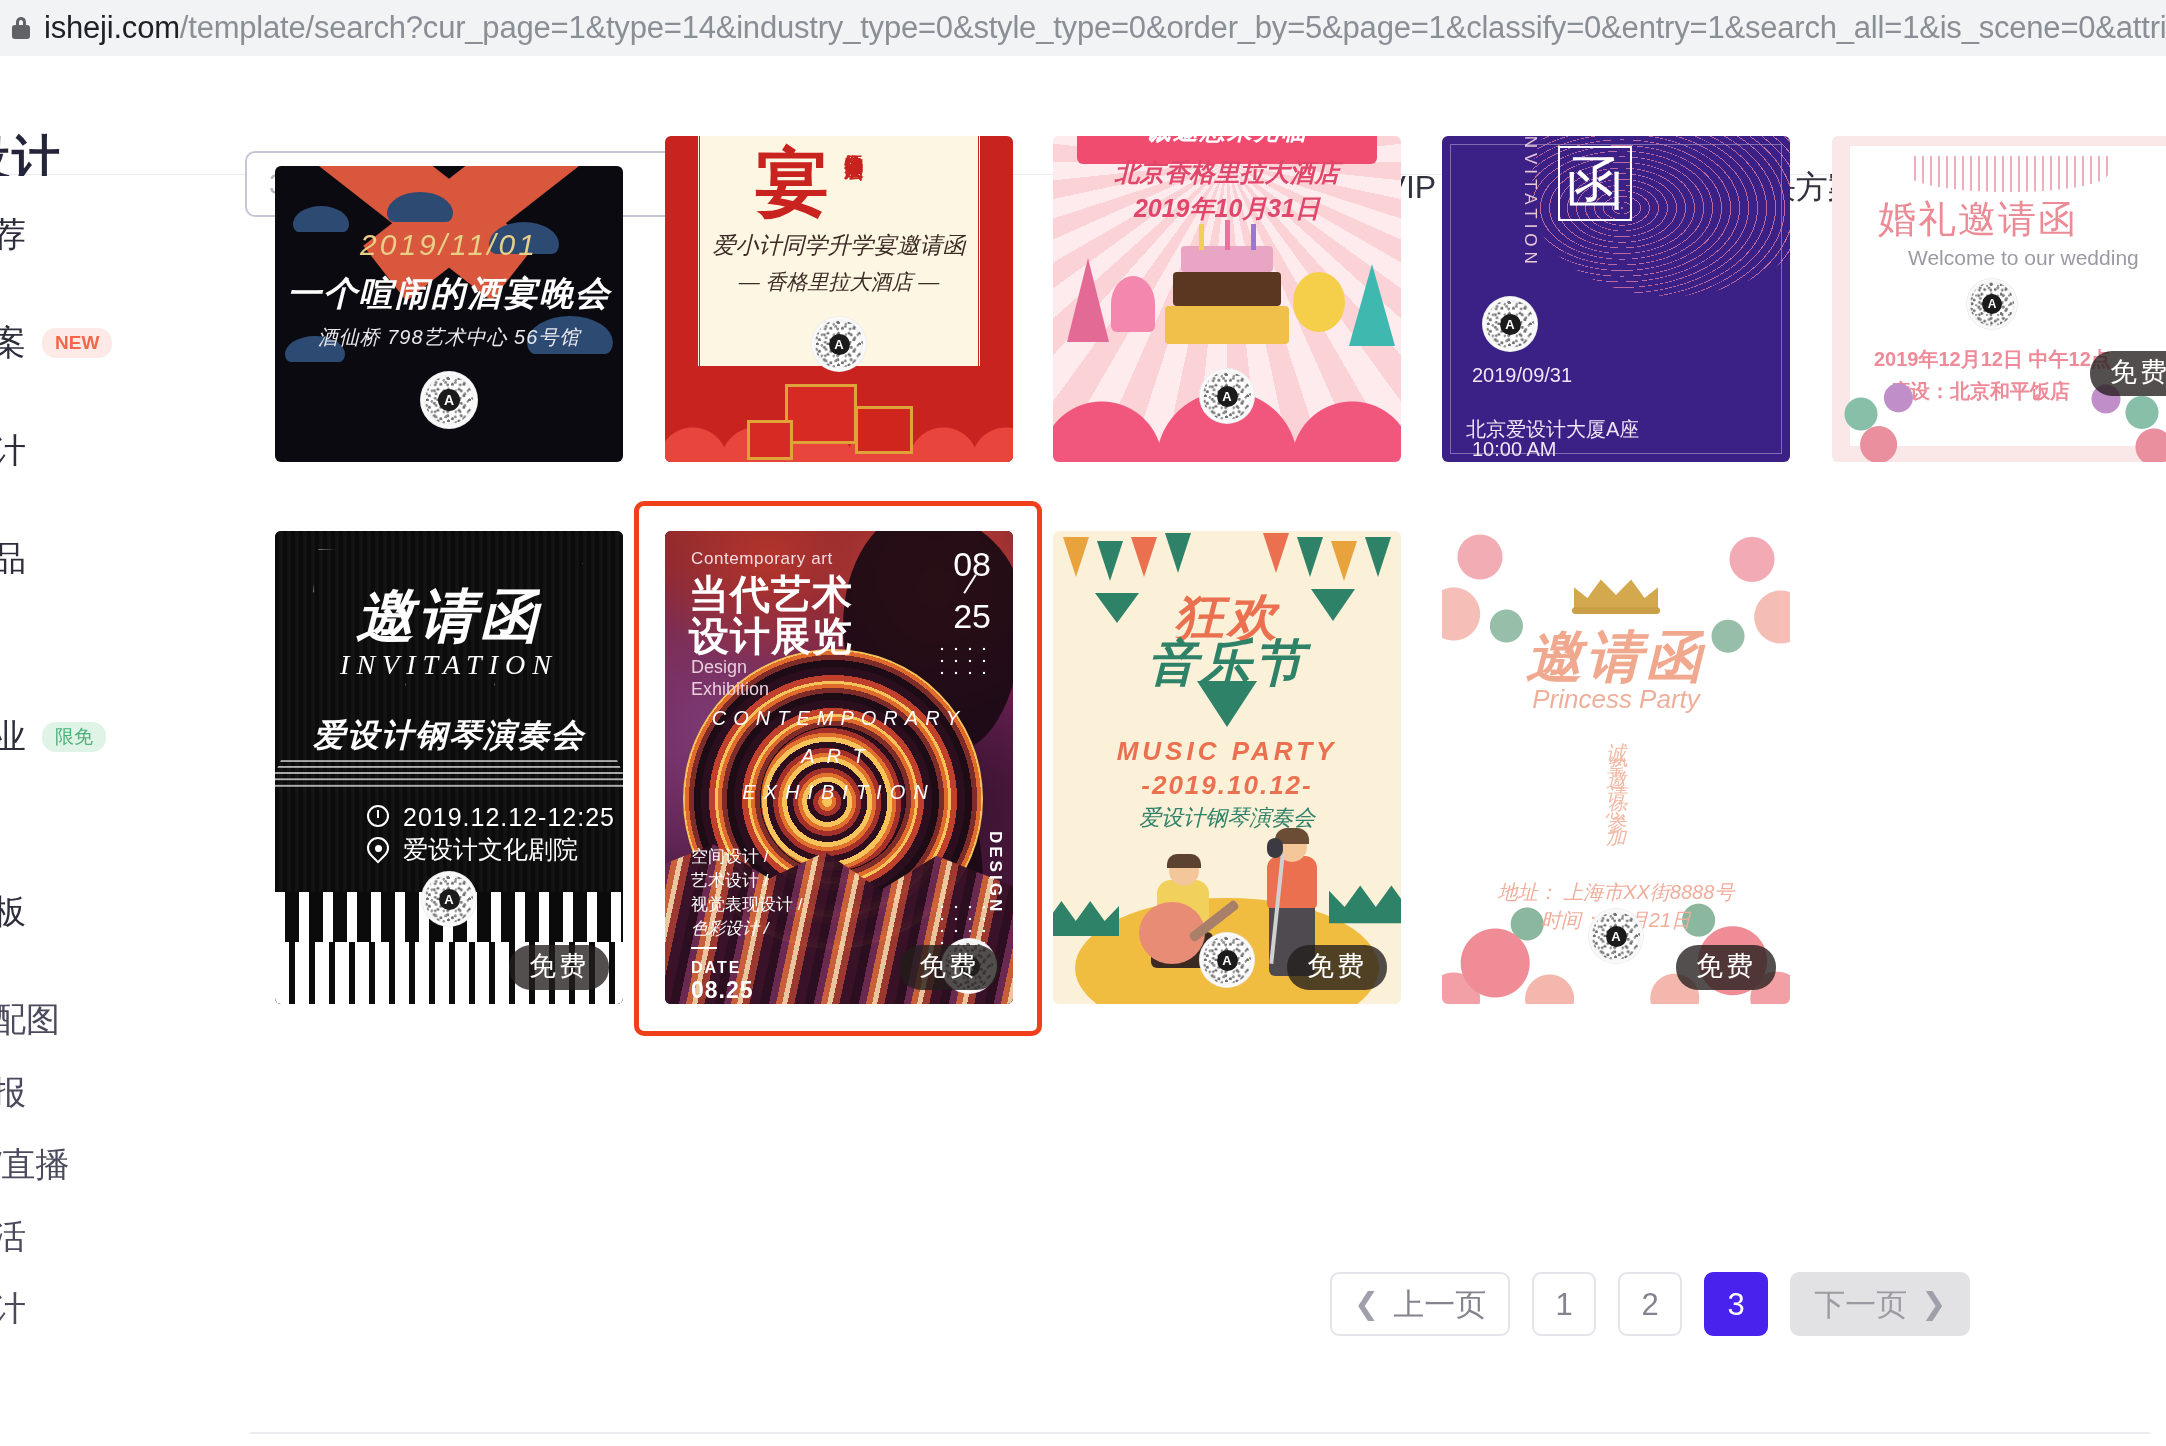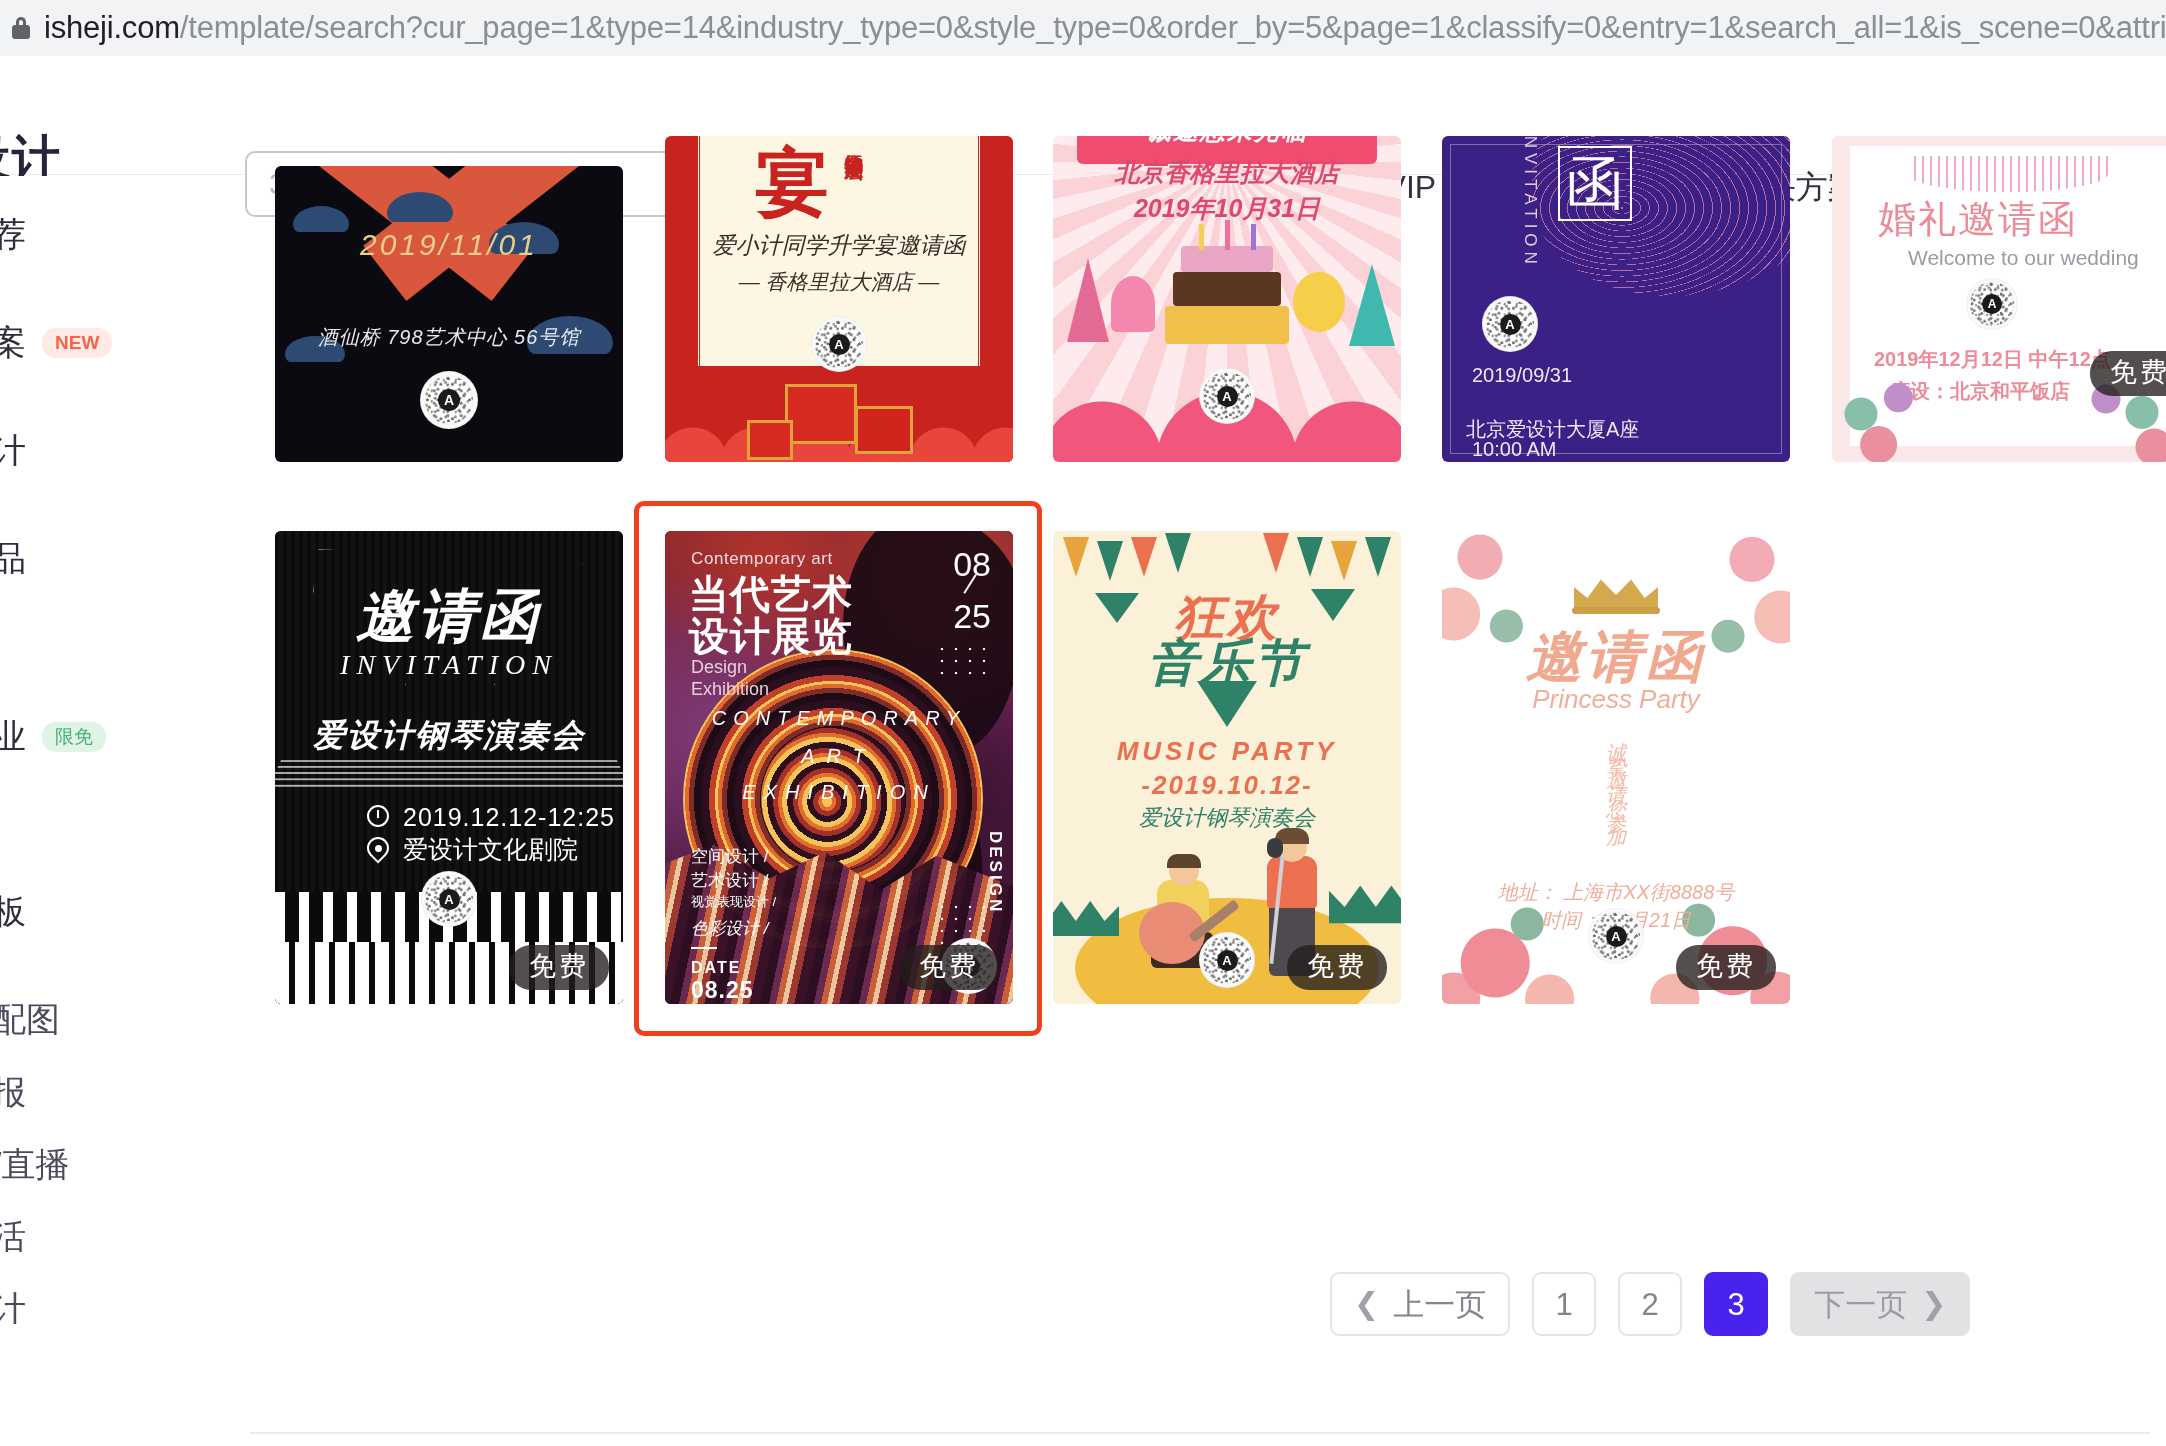--- a/index.html
+++ b/index.html
@@ -237,20 +237,21 @@
   <div class="card" style="left:275px; top:-10px; width:348px; height:296px; background:#0a0a10;">
     <div class="card-inner">
       <div style="position:absolute;left:-30px;top:-20px;width:300px;height:70px;background:#d9573c;transform:rotate(38deg);"></div>
       <div style="position:absolute;right:-30px;top:-20px;width:300px;height:70px;background:#d9573c;transform:rotate(-38deg);"></div>
       <div style="position:absolute;left:18px;top:40px;width:56px;height:26px;background:#2c4a72;border-radius:50% 50% 10% 10%/70% 70% 30% 30%;"></div>
       <div style="position:absolute;left:112px;top:26px;width:66px;height:30px;background:#2c4a72;border-radius:50% 50% 10% 10%/70% 70% 30% 30%;"></div>
       <div style="position:absolute;right:64px;top:56px;width:70px;height:32px;background:#2c4a72;border-radius:50% 50% 10% 10%/70% 70% 30% 30%;"></div>
       <div style="position:absolute;right:10px;top:150px;width:86px;height:38px;background:#2c4a72;border-radius:50% 50% 10% 10%/70% 70% 30% 30%;"></div>
       <div style="position:absolute;left:10px;top:170px;width:60px;height:26px;background:#2c4a72;border-radius:50% 50% 10% 10%/70% 70% 30% 30%;"></div>
       <div class="cz center-x" style="top:62px;font-size:30px;color:#e8cf88;letter-spacing:3px;">2019/11/01</div>
+      <div class="cz center-x" style="top:108px;font-size:34px;color:#fff;font-weight:700;letter-spacing:2px;">一个喧闹的酒宴晚会</div>
       <div class="cz center-x" style="top:160px;font-size:20px;color:#e9e9ee;letter-spacing:1px;">酒仙桥 798艺术中心 56号馆</div>
       <div class="seal" style="left:50%;margin-left:-29px;top:205px;width:58px;height:58px;">
         <span class="glyph" style="width:22px;height:22px;font-size:14px;">A</span>
       </div>
     </div>
   </div>
 
   <div class="card" style="left:665px; top:-40px; width:348px; height:326px; background:#c8231f;">
     <div class="card-inner">
       <div style="position:absolute;left:32px;top:-6px;right:32px;bottom:74px;background:#fdf6e2;border:3px double #c8231f;"></div>
@@ -415,21 +416,21 @@
       <div class="cz" style="right:22px;top:14px;font-size:34px;color:#fff;">08</div>
       <div style="position:absolute;right:32px;top:52px;width:22px;height:2px;background:#fff;transform:rotate(-58deg);"></div>
       <div class="cz" style="right:22px;top:66px;font-size:34px;color:#fff;">25</div>
       <div style="position:absolute;right:22px;top:112px;width:56px;height:40px;background:
         radial-gradient(circle, #fff 1.3px, transparent 1.6px) 0 0/14px 12px;"></div>
       <div class="cz center-x" style="top:176px;font-size:20px;color:#fff;letter-spacing:7px;">CONTEMPORARY</div>
       <div class="cz center-x" style="top:214px;font-size:20px;color:#fff;letter-spacing:12px;">ART</div>
       <div class="cz center-x" style="top:250px;font-size:20px;color:#fff;letter-spacing:8px;">EXHIBITION</div>
       <div class="cz" style="left:26px;top:316px;font-size:17px;color:#fff;text-align:center;">空间设计 /</div>
       <div class="cz" style="left:26px;top:340px;font-size:17px;color:#fff;">艺术设计 /</div>
-      <div class="cz" style="left:26px;top:364px;font-size:13px;color:#fff;text-align:right;">视觉表现设计 /</div>
+      <div class="cz" style="left:26px;top:364px;font-size:17px;color:#fff;text-align:right;">视觉表现设计 /</div>
       <div class="cz" style="left:26px;top:388px;font-size:17px;color:#fff;font-style:italic;">色彩设计 /</div>
       <div style="position:absolute;left:26px;top:416px;width:26px;height:2px;background:#fff;"></div>
       <div class="cz" style="left:26px;top:428px;font-size:16px;color:#fff;font-weight:700;letter-spacing:2px;">DATE</div>
       <div class="cz" style="left:26px;top:446px;font-size:23px;color:#fff;font-weight:700;letter-spacing:1px;">08.25</div>
       <div class="cz" style="left:26px;top:472px;font-size:15px;color:#fff;font-weight:700;letter-spacing:2px;">ADRESS</div>
 
       <div class="cz" style="right:8px;top:300px;font-size:17px;color:#fff;font-weight:700;letter-spacing:3px;writing-mode:vertical-rl;">DESIGN</div>
       <div style="position:absolute;right:22px;top:370px;width:56px;height:52px;background:
         radial-gradient(circle, #fff 1.3px, transparent 1.6px) 0 0/14px 12px;"></div>
       <div class="seal" style="right:16px;bottom:10px;width:56px;height:56px;">

